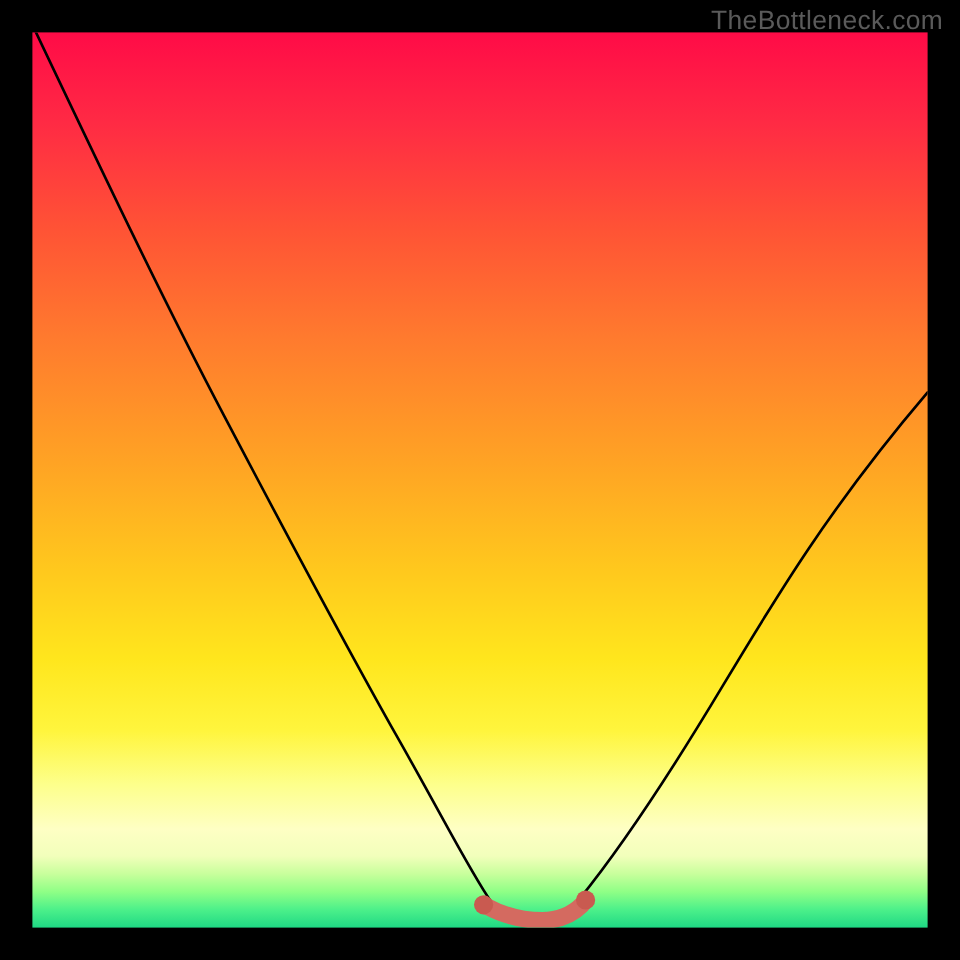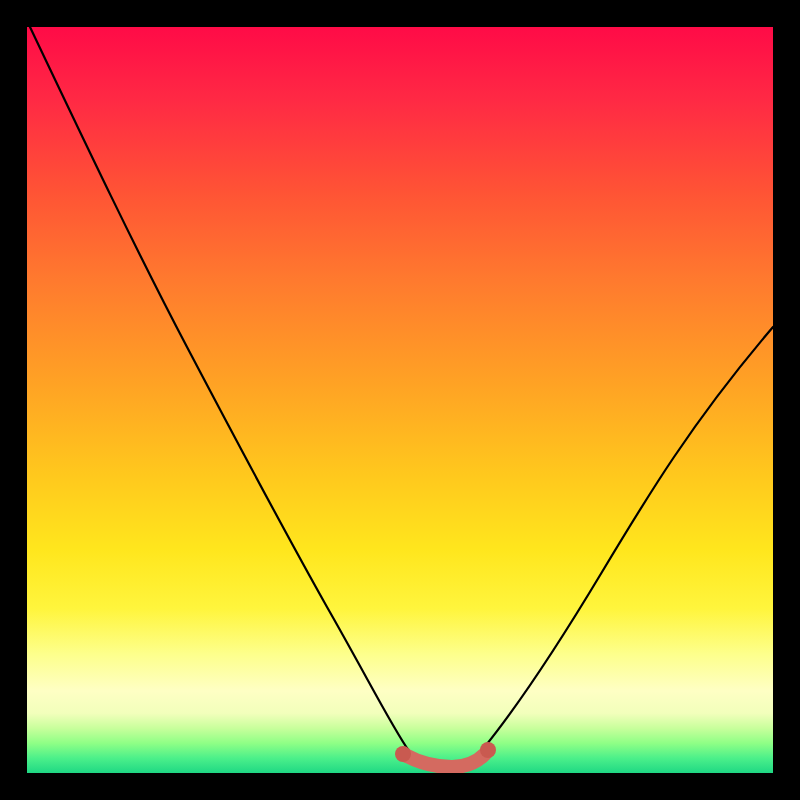--- a/index.html
+++ b/index.html
@@ -83,20 +83,21 @@
     stroke-linejoin: round;
   }
   .valley-dot {
     fill: #c95a50;
   }
 </style>
 </head>
 <body>
 
 <div class="stage">
+  <div class="watermark">TheBottleneck.com</div>
 
   <div class="plot">
     <div class="gradient"></div>
 
     <svg class="curves" viewBox="0 0 746 746" preserveAspectRatio="none">
 
       <path class="black-line" d="M 3 0
                C 60 120, 110 225, 160 320
                C 210 415, 255 500, 300 580
                C 340 650, 365 700, 382 724"></path>

